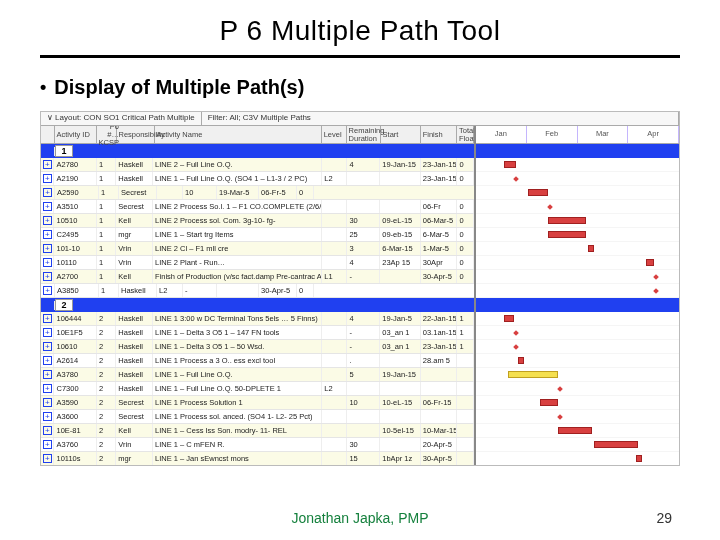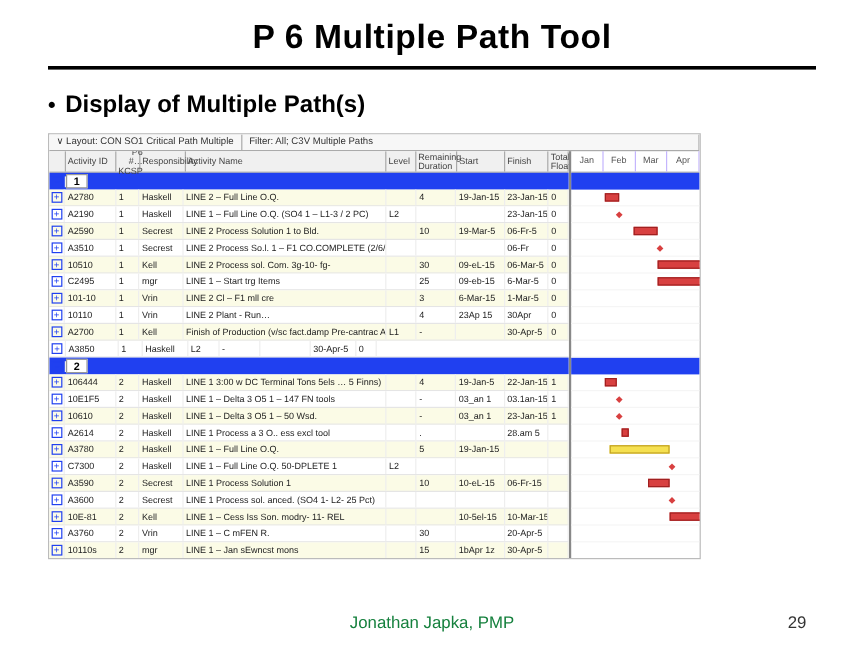--- a/index.html
+++ b/index.html
@@ -1,23 +1,23 @@
 <!DOCTYPE html>
 <html><head>
 <meta charset="utf-8">
 <style>
   * { margin:0; padding:0; box-sizing:border-box; }
   body { font-family: Arial, sans-serif; background:#fff; width:720px; height:540px; position:relative; overflow:hidden; }
   .slide { width:720px; height:540px; position:relative; padding:15px 40px 0 40px; }
-  .title { font-size:28px; font-weight:bold; text-align:center; letter-spacing:0.5px; color:#000; }
+  .title { font-size:28px; font-weight:normal; text-align:center; letter-spacing:0.5px; color:#000; }
   .title-rule { border:0; border-top:3px solid #000; margin-top:8px; }
   .bullet-row { display:flex; align-items:center; margin-top:18px; }
   .bullet-dot { font-size:18px; font-weight:bold; margin-right:8px; }
   .bullet-text { font-size:20px; font-weight:bold; }
-  .shot { margin-top:12px; border:1px solid #bbb; width:544px; height:355px; background:#fff; font-size:9px; position:relative; overflow:hidden;}
+  .shot { margin-top:12px; border:1px solid #bbb; width:640px; height:355px; background:#fff; font-size:9px; position:relative; overflow:hidden;}
   .shot-topline { border-bottom:1px solid #aaa; display:flex; background:#f7f7f7; height:14px; font-size:8px; color:#333;}
   .shot-topline .seg { padding:1px 6px; border-right:1px solid #aaa;}
   .shot-hdr { border-bottom:1px solid #aaa; display:flex; background:#f0f0f0; height:18px; }
   .shot-hdr .col { border-right:1px solid #aaa; font-size:7.5px; color:#444; padding:1px 2px; line-height:8px; display:flex; align-items:center;}
   .gantt-hdr { display:flex; height:18px; border-bottom:1px solid #aaa;}
   .gantt-hdr .m { flex:1; border-right:1px solid #c4b5fd; font-size:7.5px; color:#555; text-align:center; padding-top:3px;}
   .rows { }
   .group-row { background:#2040f0; color:#fff; font-weight:bold; font-size:9px; height:14px; display:flex; align-items:center;}
   .group-row .box { width:18px; height:12px; background:#fff; color:#000; display:flex; align-items:center; justify-content:center; margin-right:4px; border:1px solid #999;}
   .arow { display:flex; height:14px; border-bottom:1px solid #e5e5e5; background:#fff;}
@@ -101,21 +101,20 @@
               <div class="c w-fin">23-Jan-15</div>
               <div class="c w-tf">0</div>
             </div>
             <div class="arow alt">
               <div class="expand-col">
                 <div class="sq">+</div>
               </div>
               <div class="c w-id">A2590</div>
               <div class="c w-pth">1</div>
               <div class="c w-res">Secrest</div>
-              <div class="c w-name">LINE 2 Process Solution 1 to Bld.</div>
               <div class="c w-lev"></div>
               <div class="c w-rem">10</div>
               <div class="c w-start">19-Mar-5</div>
               <div class="c w-fin">06-Fr-5</div>
               <div class="c w-tf">0</div>
             </div>
             <div class="arow">
               <div class="expand-col">
                 <div class="sq">+</div>
               </div>

